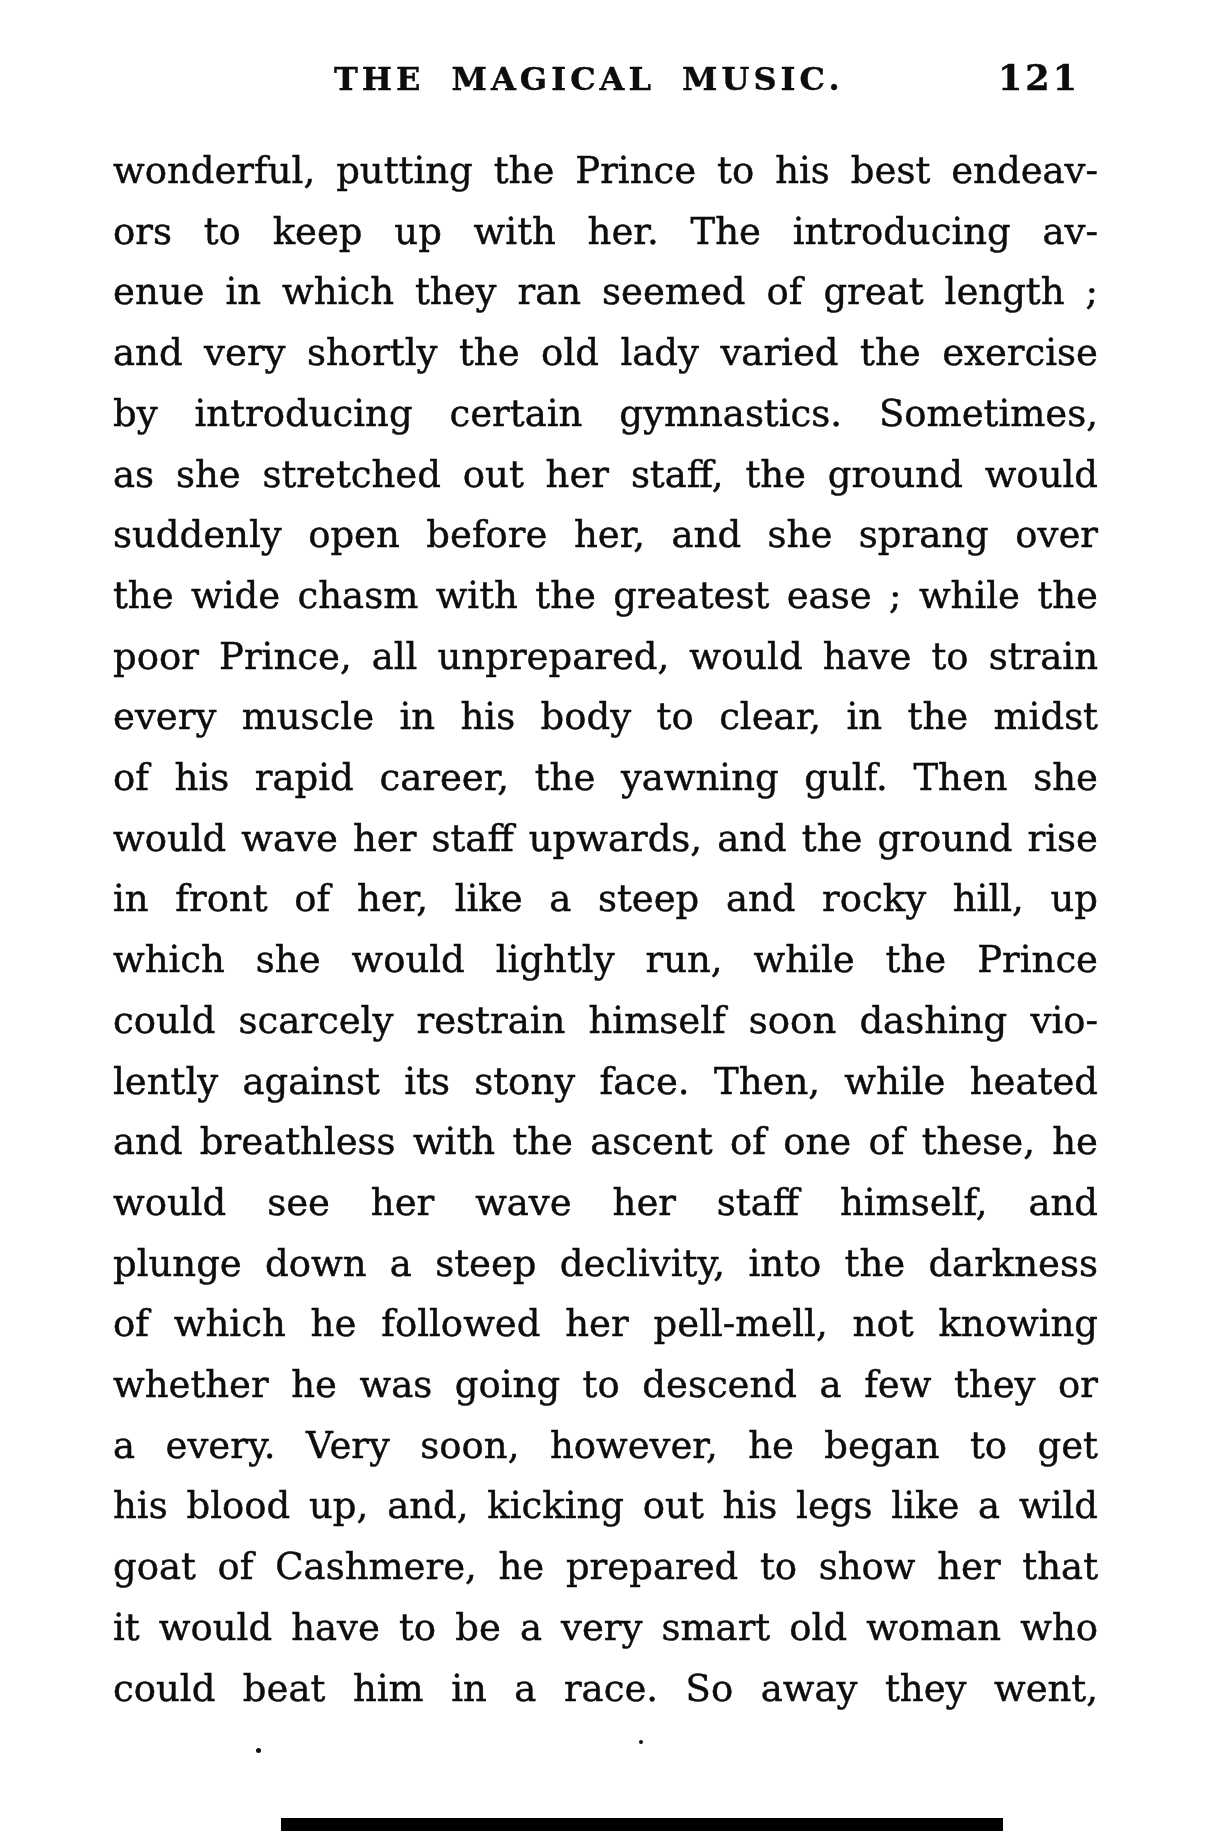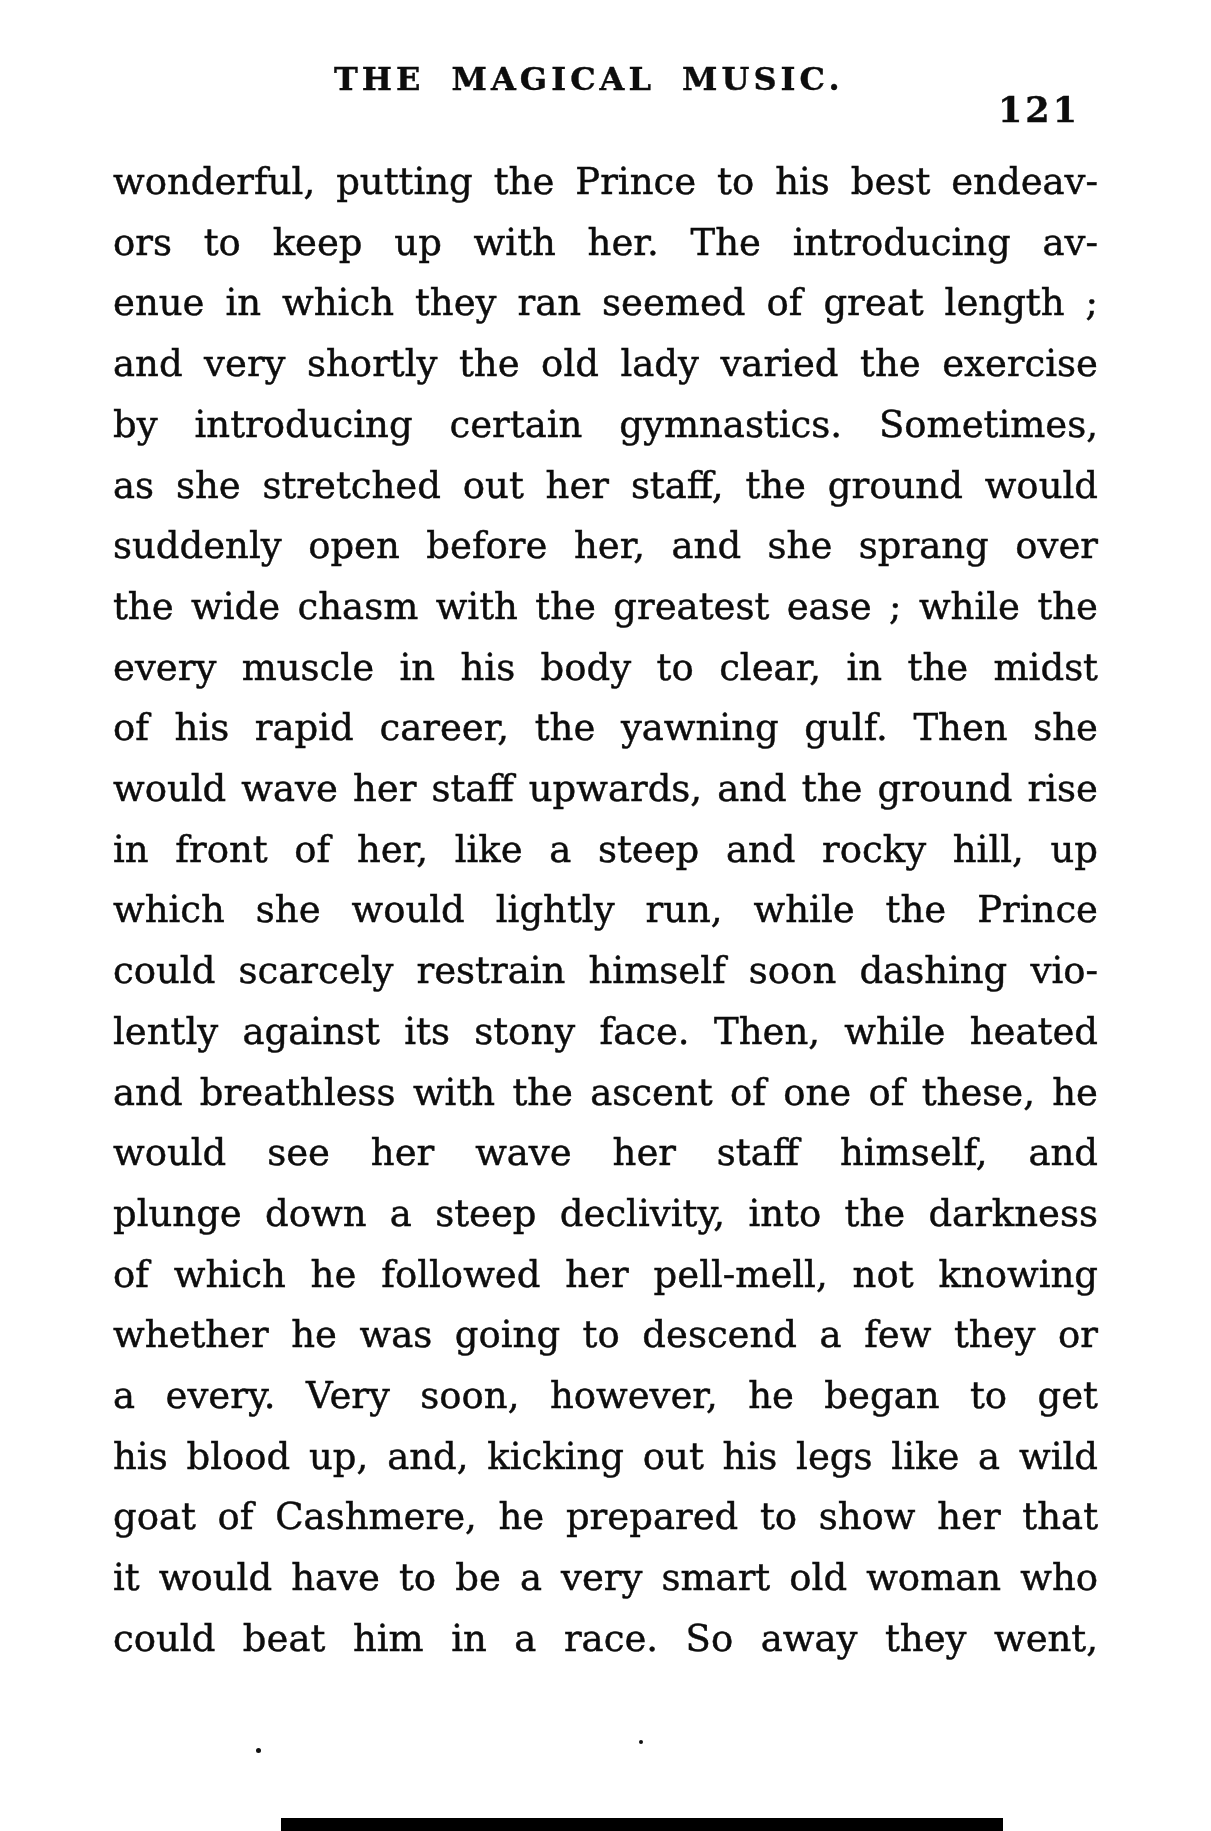--- a/index.html
+++ b/index.html
@@ -27,27 +27,26 @@
     white-space: nowrap;
     -webkit-text-stroke: 0.4px #0d0d0d;
   }
   .page-number {
     position: absolute;
     left: 998px;
     top: 57px;
     font-size: 35px;
     font-weight: bold;
     letter-spacing: 3px;
-    margin-top: 32px;
     -webkit-text-stroke: 0.4px #0d0d0d;
   }
   .text-block {
     position: absolute;
     left: 113px;
-    top: 152px;
+    top: 141px;
     width: 985px;
     font-size: 37px;
     line-height: 60.7px;
   }
   .line {
     text-align: justify;
     text-align-last: justify;
     white-space: normal;
     -webkit-text-stroke: 0.45px #0d0d0d;
   }
@@ -78,20 +77,21 @@
 
   <div class="text-block">
     <div class="line">wonderful, putting the Prince to his best endeav-</div>
     <div class="line">ors to keep up with her. The introducing av-</div>
     <div class="line">enue in which they ran seemed of great length ;</div>
     <div class="line">and very shortly the old lady varied the exercise</div>
     <div class="line">by introducing certain gymnastics. Sometimes,</div>
     <div class="line">as she stretched out her staff, the ground would</div>
     <div class="line">suddenly open before her, and she sprang over</div>
     <div class="line">the wide chasm with the greatest ease ; while the</div>
+    <div class="line">poor Prince, all unprepared, would have to strain</div>
     <div class="line">every muscle in his body to clear, in the midst</div>
     <div class="line">of his rapid career, the yawning gulf. Then she</div>
     <div class="line">would wave her staff upwards, and the ground rise</div>
     <div class="line">in front of her, like a steep and rocky hill, up</div>
     <div class="line">which she would lightly run, while the Prince</div>
     <div class="line">could scarcely restrain himself soon dashing vio-</div>
     <div class="line">lently against its stony face. Then, while heated</div>
     <div class="line">and breathless with the ascent of one of these, he</div>
     <div class="line">would see her wave her staff himself, and</div>
     <div class="line">plunge down a steep declivity, into the darkness</div>

